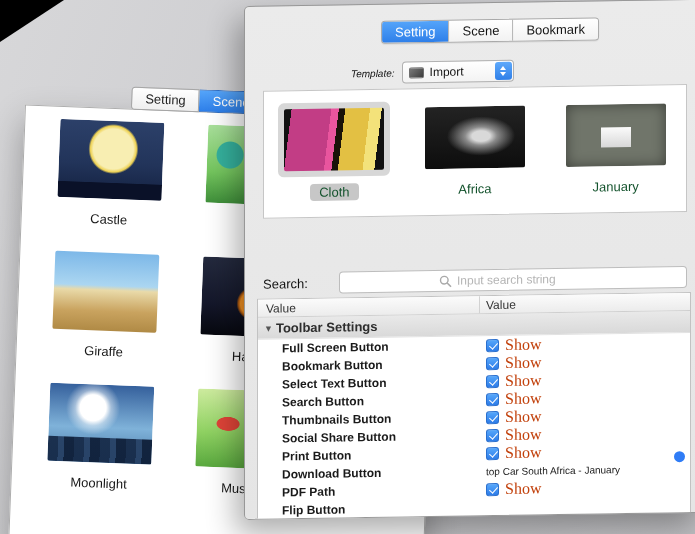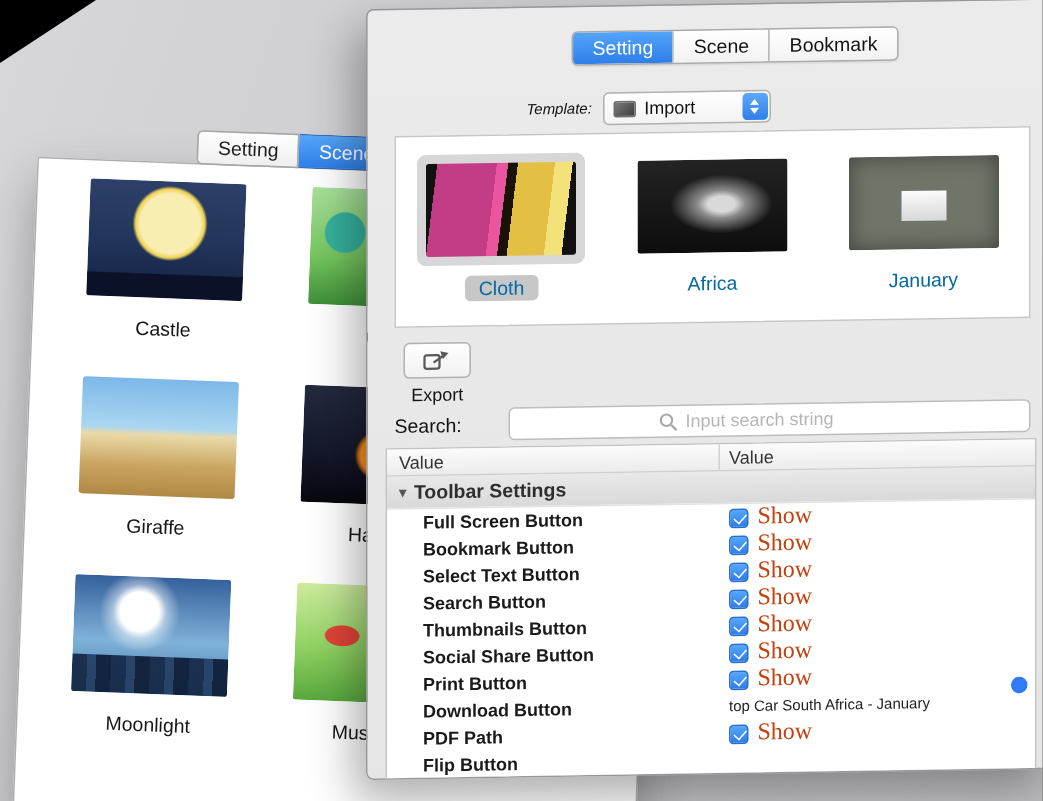--- a/index.html
+++ b/index.html
@@ -134,21 +134,21 @@
     background:
       radial-gradient(ellipse at 56% 48%, #d9d9d9 0 9px, #8a8a8a 16px, rgba(40,40,40,0) 34px),
       linear-gradient(#232323, #0d0d0d);
   }
   .tpl-leather {
     background-color: #70756a;
     background-image: linear-gradient(#fbfbfb, #d8d8d8);
     background-size: 30px 20px; background-position: center 55%; background-repeat: no-repeat;
     box-shadow: inset 0 0 14px rgba(0,0,0,.45);
   }
-  .tpl-label { margin-top: 7px; font-size: 13px; color: #0369a1; }
+  .tpl-label { margin-top: 7px; font-size: 13px; color: #14532d; }
   .tpl-label.pill { background: #c7c7c7; border-radius: 4px; padding: 1px 9px; }
 
   .io-buttons { position: absolute; left: 24px; top: 222px; display: flex; gap: 29px; }
   .io { display: flex; flex-direction: column; align-items: center; }
   .io-btn {
     width: 45px; height: 24px; border: 1px solid #b1b1b1; border-radius: 4px;
     background: linear-gradient(#ffffff, #f1f1f1);
     display: flex; align-items: center; justify-content: center;
   }
   .io-label { margin-top: 4px; font-size: 12px; color: #141414; }
@@ -276,30 +276,20 @@
       </div>
       <div class="tpl-item">
         <div class="tpl-wrap">
           <div class="tpl-thumb tpl-leather"></div>
         </div>
         <div class="tpl-label">January</div>
       </div>
     </div>
 
     <div class="io-buttons">
-      <div class="io">
-        <div class="io-btn">
-          <svg width="22" height="16" viewBox="0 0 22 16">
-            <rect x="2" y="4.5" width="10" height="9" rx="1.5" fill="none" stroke="#5a5a5a" stroke-width="1.5"></rect>
-            <path d="M8 9.5 L16 4" stroke="#5a5a5a" stroke-width="1.5" fill="none"></path>
-            <polygon points="12.5,2 18,3.2 14.3,7.2" fill="#5a5a5a"></polygon>
-          </svg>
-        </div>
-        <div class="io-label">Export</div>
-      </div>
     </div>
 
     <div class="search-row">
       <span class="search-label">Search:</span>
       <div class="search-field">
         <div class="search-inner">
           <svg width="13" height="13" viewBox="0 0 13 13">
             <circle cx="5.3" cy="5.3" r="3.8" fill="none" stroke="#a9a9a9" stroke-width="1.4"></circle>
             <path d="M8.2 8.2 L12 12" stroke="#a9a9a9" stroke-width="1.6"></path>
           </svg>

